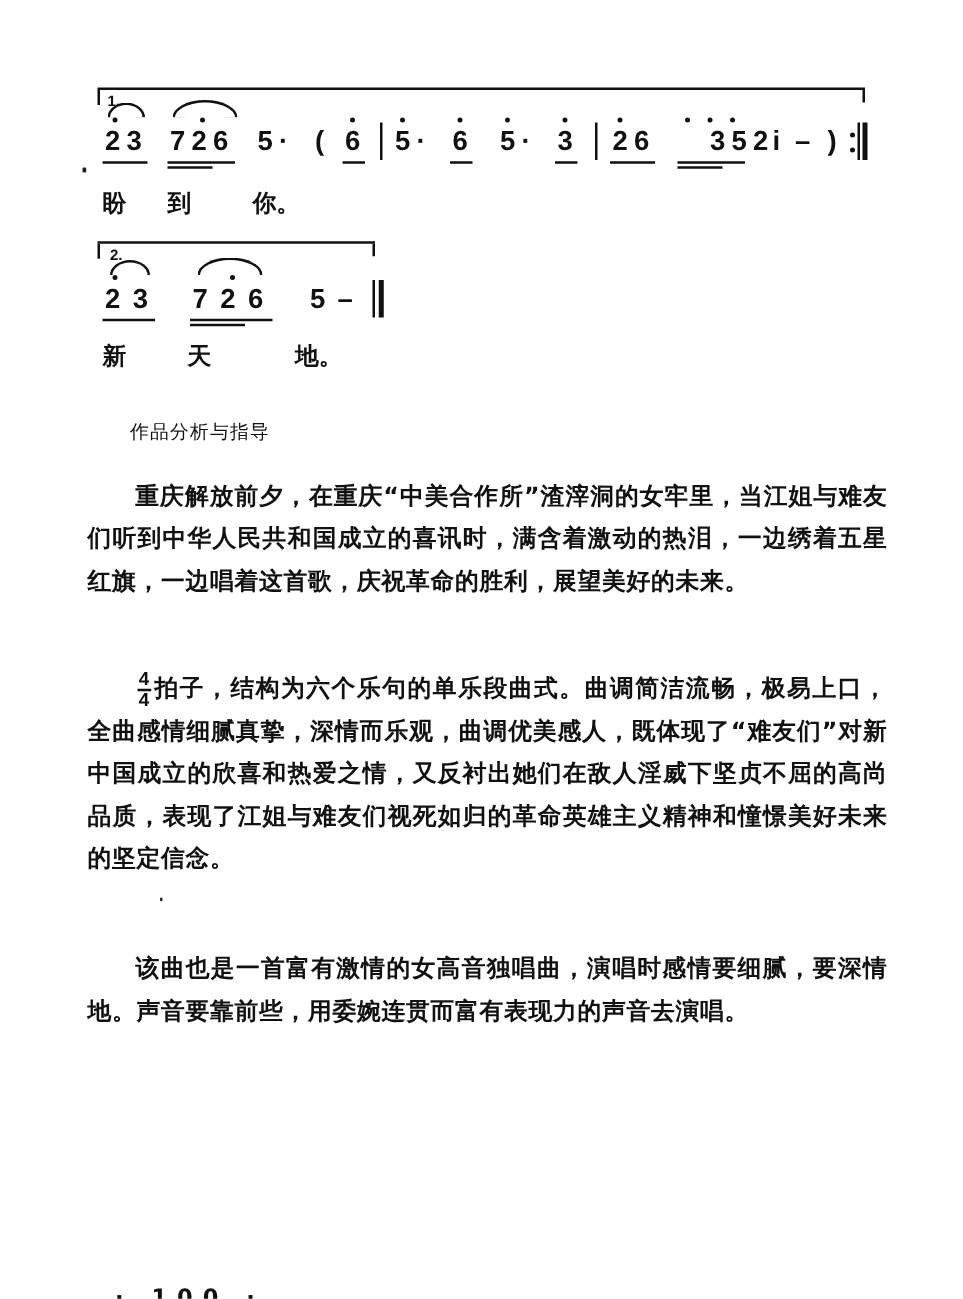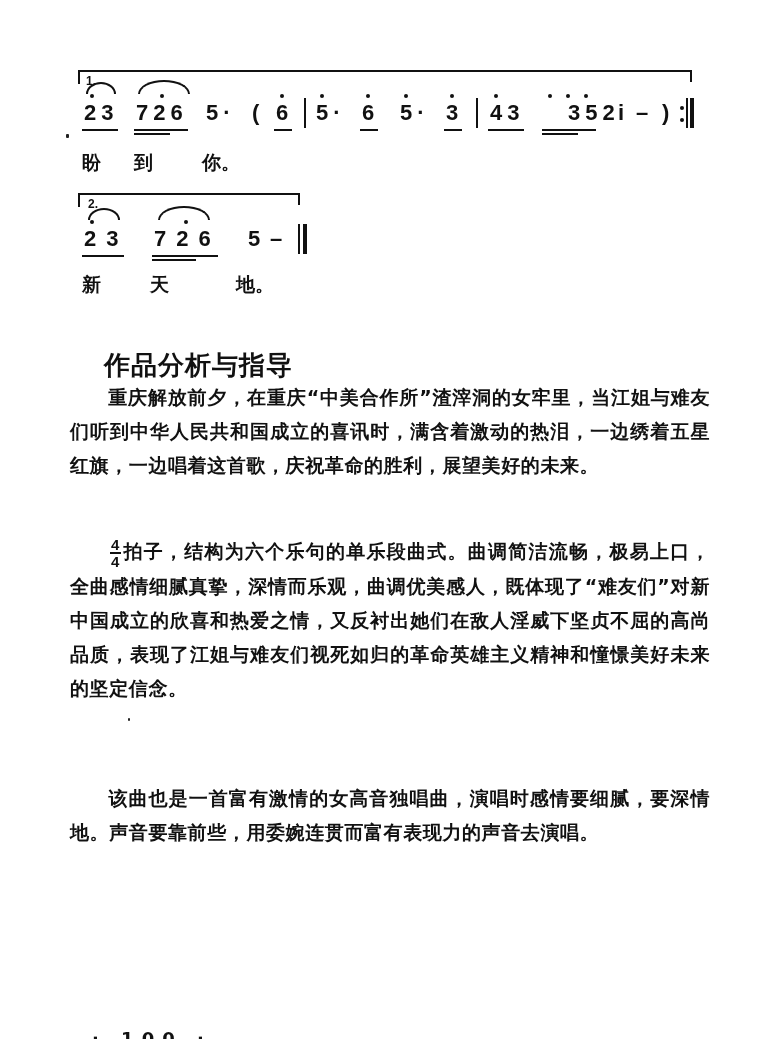--- a/index.html
+++ b/index.html
@@ -16,21 +16,21 @@
   .dot-above { position: absolute; width: 4px; height: 4px; border-radius: 50%; background: #111; top: -6px; }
   .ul1 { position: absolute; height: 2px; background: #111; top: 29px; }
   .ul2 { position: absolute; height: 2px; background: #111; top: 33px; }
   .slur { position: absolute; border: 2px solid #111; border-bottom: none; border-radius: 50% 50% 0 0 / 100% 100% 0 0; }
   .barline { position: absolute; width: 2px; height: 30px; background: #111; top: -2px; }
   .thick { width: 4px; }
   .rdot { position: absolute; width: 4px; height: 4px; border-radius: 50%; background: #111; }
   .lyric { position: absolute; font-family: "DejaVu Sans", sans-serif; font-weight: bold; font-size: 19px; }
 
   
-  .heading { position: absolute; left: 104px; top: 348px; font-size: 26px; font-weight: bold; letter-spacing: 1px; }
+  .heading { position: absolute; left: 104px; top: 336px; font-size: 15px; font-weight: normal; letter-spacing: 1px; }
   .para { position: absolute; left: 70px; width: 640px; font-size: 19px; font-weight: bold; line-height: 34px; letter-spacing: 0.6px; text-align: justify; }
   .para .indent { display: inline-block; width: 38px; }
   .frac { display: inline-block; vertical-align: middle; text-align: center; font-family: "Liberation Sans", sans-serif; font-size: 15px; line-height: 15px; margin: 0 2px; }
   .frac .num { display: block; border-bottom: 2px solid #111; padding: 0 1px; }
   .frac .den { display: block; }
   .page-num { position: absolute; left: 92px; top: 1028px; font-size: 18px; font-weight: bold; letter-spacing: 8px; }
   .speck { position: absolute; width: 3px; height: 4px; background: #222; border-radius: 1px; }
 </style>
 </head>
 <body>
@@ -67,21 +67,21 @@
     <span class="tok" style="left:362px;">6</span>
     <span class="dot-above" style="left:366px;"></span>
     <span class="ul1" style="left:360px; width:18px;"></span>
     <span class="tok" style="left:400px;">5·</span>
     <span class="dot-above" style="left:404px;"></span>
     <span class="tok" style="left:446px;">3</span>
     <span class="dot-above" style="left:450px;"></span>
     <span class="ul1" style="left:444px; width:18px;"></span>
     <span class="barline" style="left:476px;"></span>
 
-    <span class="tok" style="left:490px;">43</span>
+    <span class="tok" style="left:490px;">26</span>
     <span class="dot-above" style="left:494px;"></span>
     <span class="ul1" style="left:488px; width:36px;"></span>
     <span class="tok" style="left:544px;margin-left:24px;">352</span>
     <span class="dot-above" style="left:548px;"></span>
     <span class="dot-above" style="left:566px;"></span>
     <span class="dot-above" style="left:584px;"></span>
     <span class="ul1" style="left:542px; width:54px;"></span>
     <span class="ul2" style="left:542px; width:36px;"></span>
     <span class="tok" style="left:618px;">i</span>
     <span class="tok" style="left:636px;">–</span>
@@ -135,17 +135,17 @@
 <div class="para" style="top:380px;">
   <span class="indent"></span><span>重庆解放前夕，在重庆“中美合作所”渣滓洞的女牢里，当江姐与难友们听到中华人民共和国成立的喜讯时，满含着激动的热泪，一边绣着五星红旗，一边唱着这首歌，庆祝革命的胜利，展望美好的未来。</span>
 </div>
 
 <div class="para" style="top:534px;">
   <span class="indent"></span><span class="frac"><span class="num">4</span><span class="den">4</span></span><span>拍子，结构为六个乐句的单乐段曲式。曲调简洁流畅，极易上口，全曲感情细腻真挚，深情而乐观，曲调优美感人，既体现了“难友们”对新中国成立的欣喜和热爱之情，又反衬出她们在敌人淫威下坚贞不屈的高尚品质，表现了江姐与难友们视死如归的革命英雄主义精神和憧憬美好未来的坚定信念。</span>
 </div>
 
 <span class="speck" style="left:128px; top:718px; width:2px; height:3px;"></span>
 
-<div class="para" style="top:782px;font-family:Liberation Serif, serif;">
+<div class="para" style="top:758px;">
   <span class="indent"></span><span>该曲也是一首富有激情的女高音独唱曲，演唱时感情要细腻，要深情地。声音要靠前些，用委婉连贯而富有表现力的声音去演唱。</span>
 </div>
 
 <div class="page-num">· 100 ·</div>
 
 </body></html>

